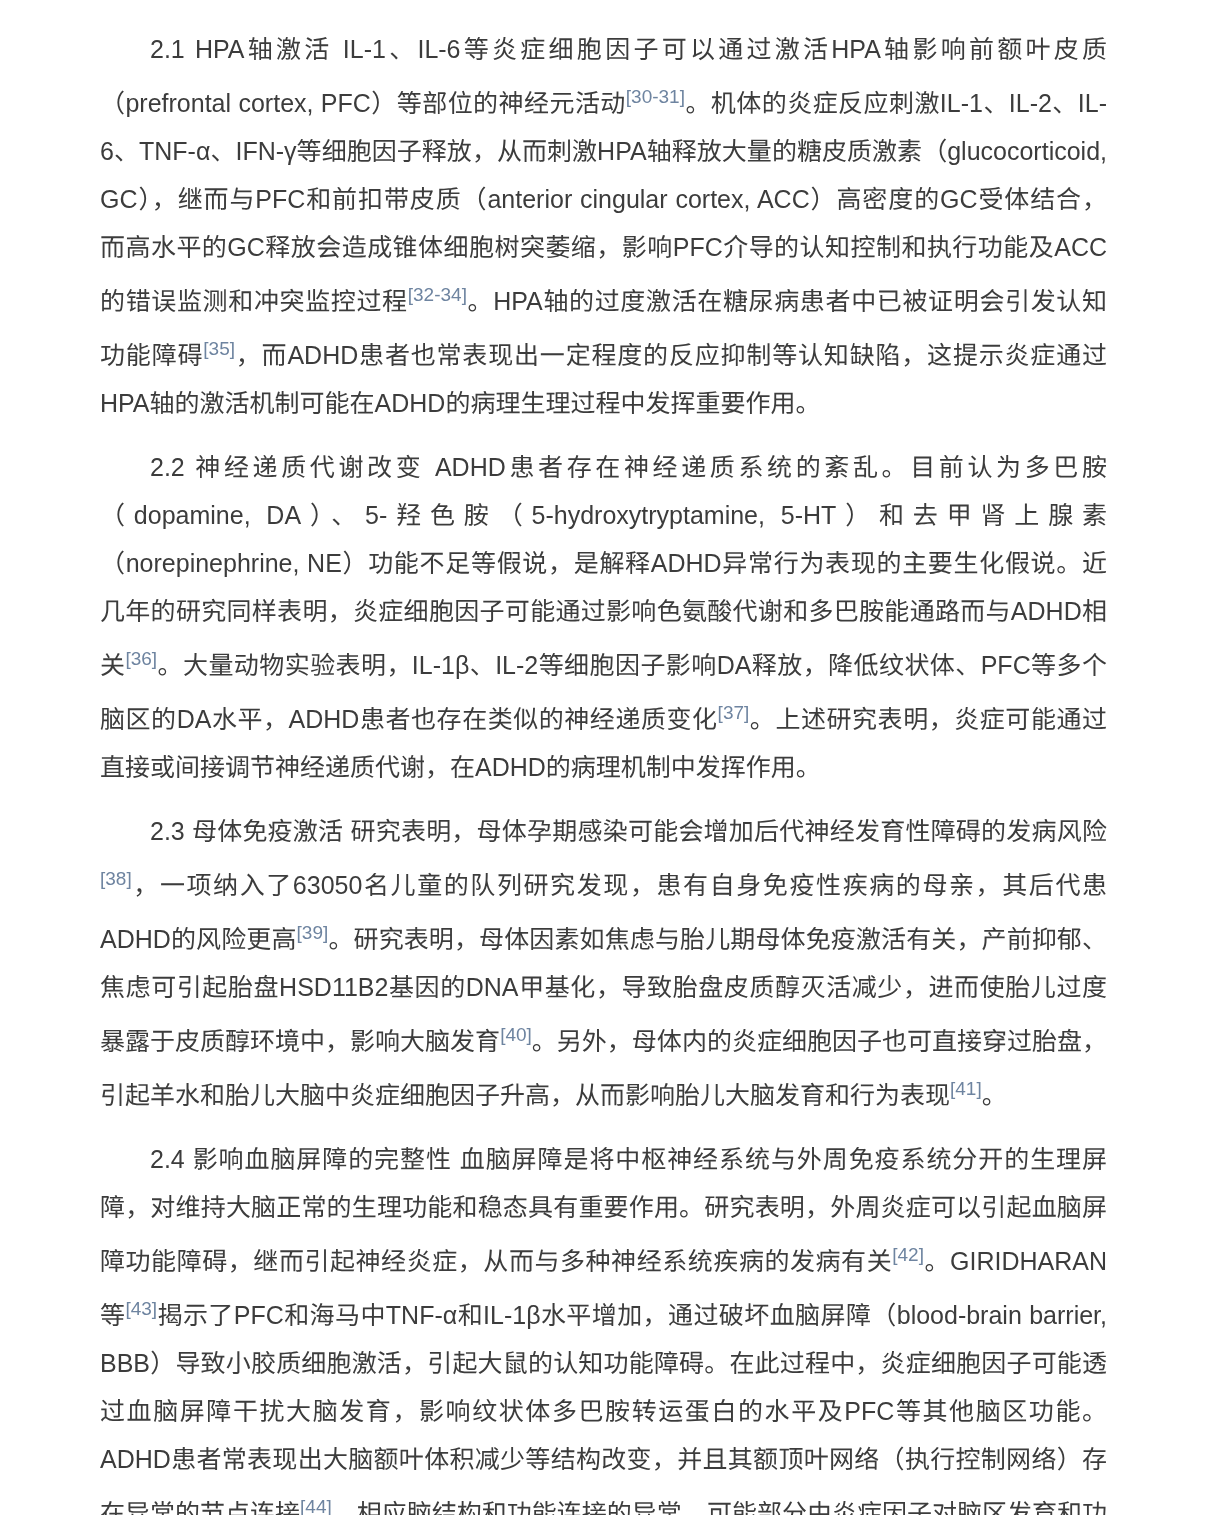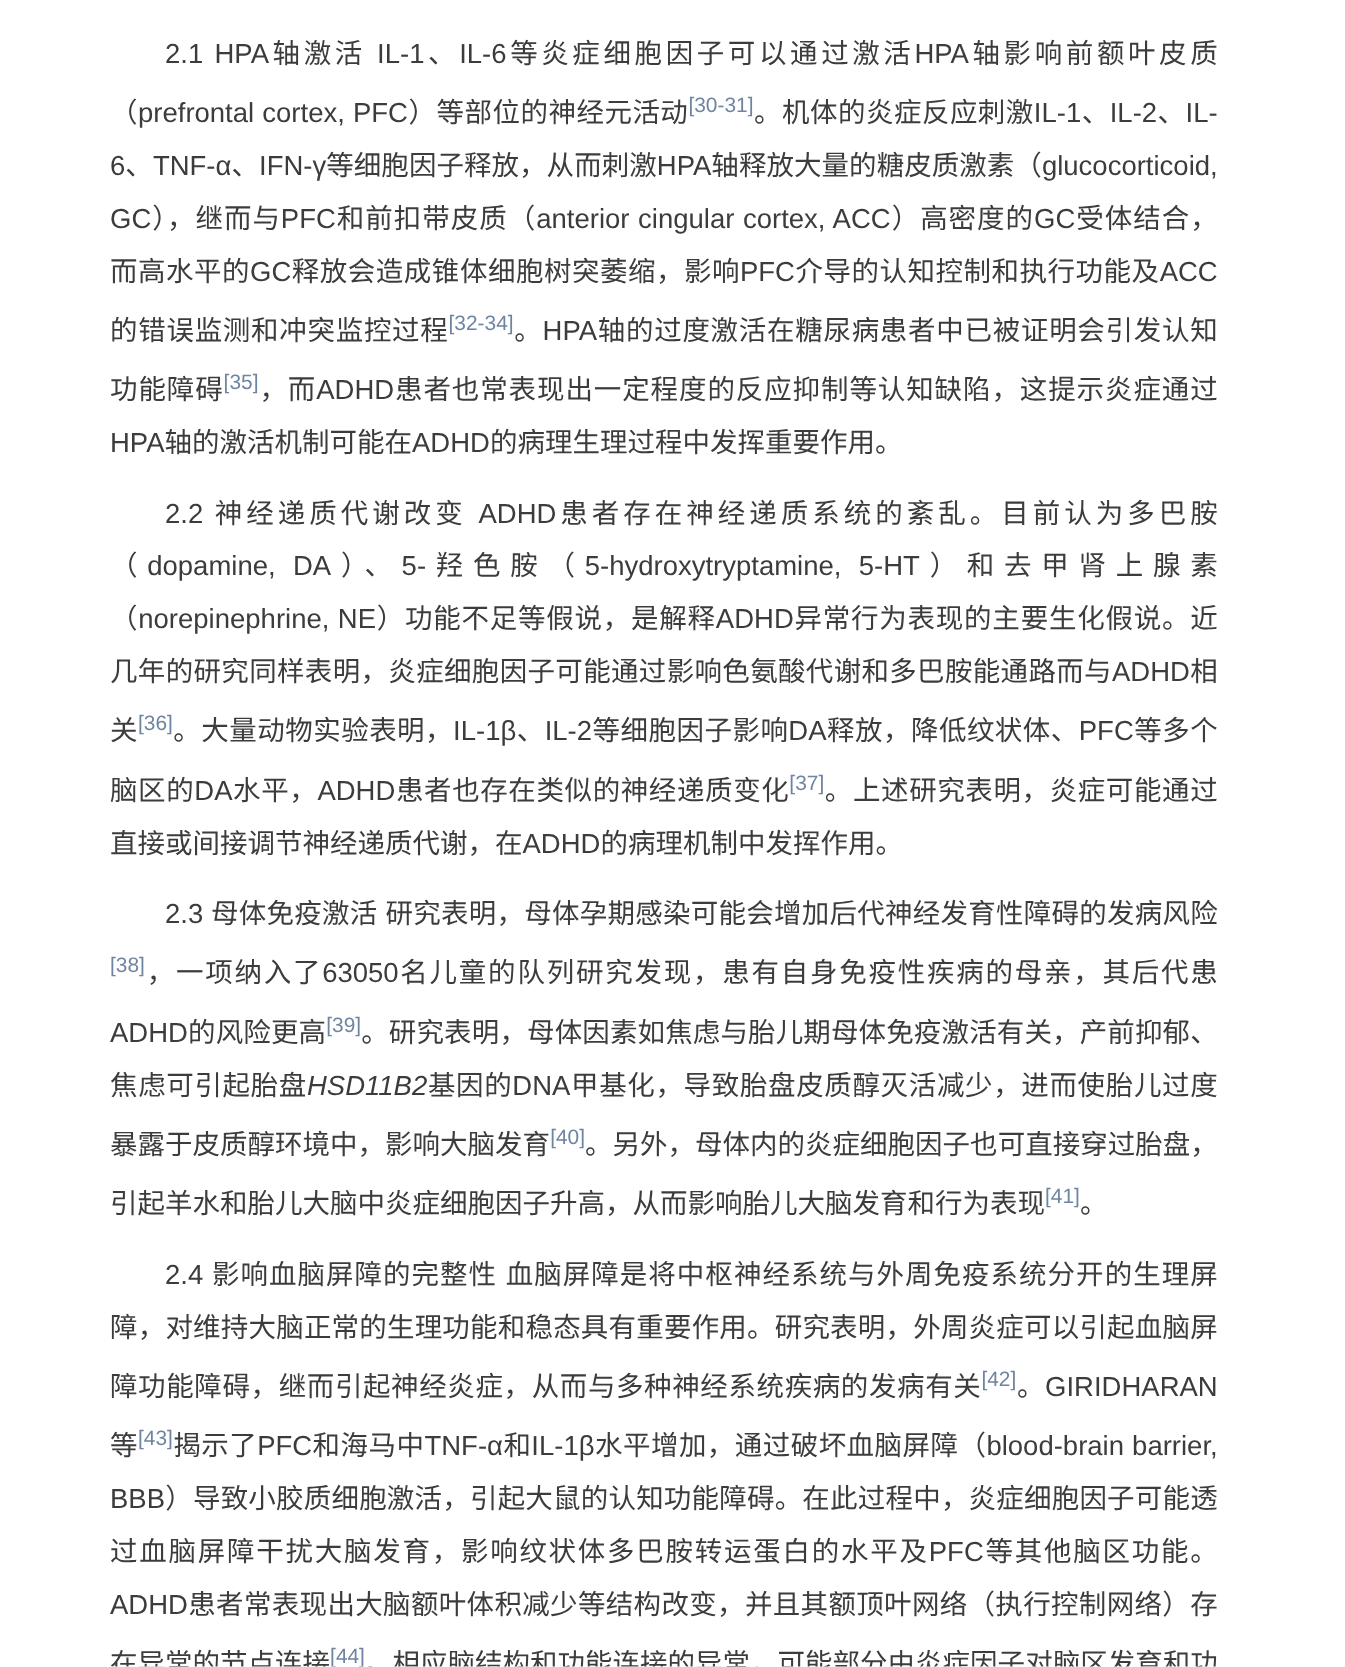--- a/index.html
+++ b/index.html
@@ -26,21 +26,21 @@
     text-indent: 2em;
     overflow-wrap: normal;
   }
   .para:last-child { margin-bottom: 0; }
   .cite {
     color: var(--cite-color, #6e84a0);
     font-size: 19px;
     vertical-align: 9px;
     white-space: nowrap;
   }
-  .italic { font-style: italic; }
+  .italic { }
 </style>
 </head>
 <body style="--text-color: #3c3c3c; --cite-color: #6e84a0; background: rgb(255, 255, 255);">
 
 <main class="doc-page">
     <p class="para"><span class="text">2.1 HPA轴激活 IL-1、IL-6等炎症细胞因子可以通过激活HPA轴影响前额叶皮质（prefrontal cortex, PFC）等部位的神经元活动</span><span class="cite">[30-31]</span><span class="text">。机体的炎症反应刺激IL-1、IL-2、IL-6、TNF-α、IFN-γ等细胞因子释放，从而刺激HPA轴释放大量的糖皮质激素（glucocorticoid, GC），继而与PFC和前扣带皮质（anterior cingular cortex, ACC）高密度的GC受体结合，而高水平的GC释放会造成锥体细胞树突萎缩，影响PFC介导的认知控制和执行功能及ACC的错误监测和冲突监控过程</span><span class="cite">[32-34]</span><span class="text">。HPA轴的过度激活在糖尿病患者中已被证明会引发认知功能障碍</span><span class="cite">[35]</span><span class="text">，而ADHD患者也常表现出一定程度的反应抑制等认知缺陷，这提示炎症通过HPA轴的激活机制可能在ADHD的病理生理过程中发挥重要作用。</span></p>
     <p class="para"><span class="text">2.2 神经递质代谢改变 ADHD患者存在神经递质系统的紊乱。目前认为多巴胺（dopamine, DA）、5-羟色胺（5-hydroxytryptamine, 5-HT）和去甲肾上腺素（norepinephrine, NE）功能不足等假说，是解释ADHD异常行为表现的主要生化假说。近几年的研究同样表明，炎症细胞因子可能通过影响色氨酸代谢和多巴胺能通路而与ADHD相关</span><span class="cite">[36]</span><span class="text">。大量动物实验表明，IL-1β、IL-2等细胞因子影响DA释放，降低纹状体、PFC等多个脑区的DA水平，ADHD患者也存在类似的神经递质变化</span><span class="cite">[37]</span><span class="text">。上述研究表明，炎症可能通过直接或间接调节神经递质代谢，在ADHD的病理机制中发挥作用。</span></p>
     <p class="para"><span class="text">2.3 母体免疫激活 研究表明，母体孕期感染可能会增加后代神经发育性障碍的发病风险</span><span class="cite">[38]</span><span class="text">，一项纳入了63050名儿童的队列研究发现，患有自身免疫性疾病的母亲，其后代患ADHD的风险更高</span><span class="cite">[39]</span><span class="text">。研究表明，母体因素如焦虑与胎儿期母体免疫激活有关，产前抑郁、焦虑可引起胎盘</span><span class="italic">HSD11B2</span><span class="text">基因的DNA甲基化，导致胎盘皮质醇灭活减少，进而使胎儿过度暴露于皮质醇环境中，影响大脑发育</span><span class="cite">[40]</span><span class="text">。另外，母体内的炎症细胞因子也可直接穿过胎盘，引起羊水和胎儿大脑中炎症细胞因子升高，从而影响胎儿大脑发育和行为表现</span><span class="cite">[41]</span><span class="text">。</span></p>
     <p class="para"><span class="text">2.4 影响血脑屏障的完整性 血脑屏障是将中枢神经系统与外周免疫系统分开的生理屏障，对维持大脑正常的生理功能和稳态具有重要作用。研究表明，外周炎症可以引起血脑屏障功能障碍，继而引起神经炎症，从而与多种神经系统疾病的发病有关</span><span class="cite">[42]</span><span class="text">。GIRIDHARAN等</span><span class="cite">[43]</span><span class="text">揭示了PFC和海马中TNF-α和IL-1β水平增加，通过破坏血脑屏障（blood-brain barrier, BBB）导致小胶质细胞激活，引起大鼠的认知功能障碍。在此过程中，炎症细胞因子可能透过血脑屏障干扰大脑发育，影响纹状体多巴胺转运蛋白的水平及PFC等其他脑区功能。ADHD患者常表现出大脑额叶体积减少等结构改变，并且其额顶叶网络（执行控制网络）存在异常的节点连接</span><span class="cite">[44]</span><span class="text">。相应脑结构和功能连接的异常，可能部分由炎症因子对脑区发育和功能的干扰所致，这也进一步支持炎症在ADHD发病机制中的作用。</span></p>
   </main>

